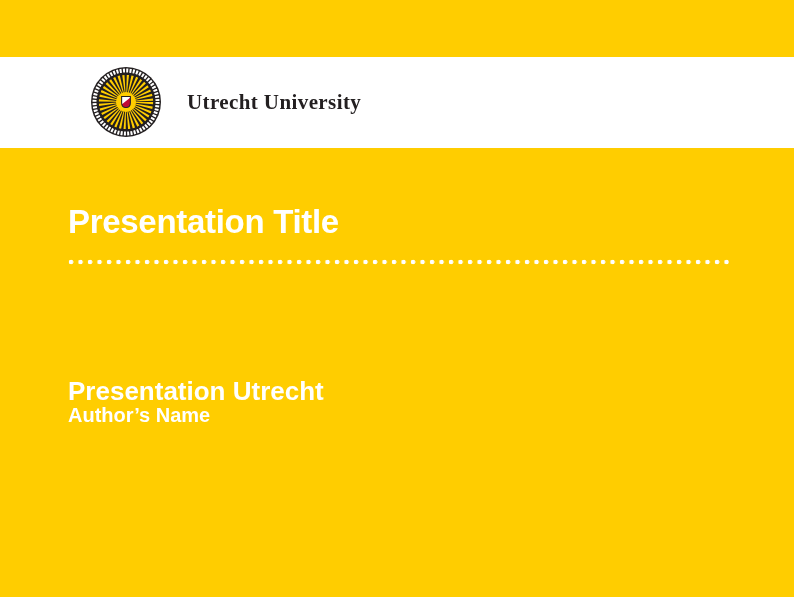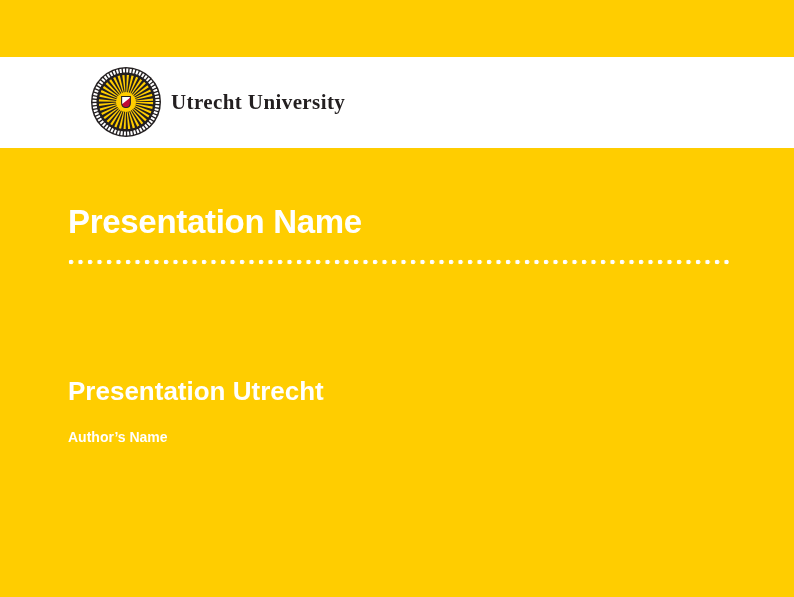--- a/index.html
+++ b/index.html
@@ -26,21 +26,21 @@
     width:794px;height:91px;
     background:var(--text-white);
   }
   .logo{
     position:absolute;
     left:91px;top:10px;
     display:flex;align-items:center;
   }
   .logo svg{display:block;}
   .logo-text{
-    margin-left:10px;
+    margin-left:26px;
     font-family:"Liberation Serif","DejaVu Serif",serif;
     font-weight:700;
     font-size:21px;
     letter-spacing:0.4px;
     color:var(--logo-black);
     white-space:nowrap;
   }
 
   .title{
     position:absolute;
@@ -62,22 +62,22 @@
   .subtitle{
     position:absolute;
     left:68px;top:377px;
     font-size:26px;
     font-weight:700;
     line-height:1.15;
     color:var(--text-white);
   }
   .author{
     position:absolute;
-    left:68px;top:429px;
-    font-size:14px;
+    left:68px;top:404px;
+    font-size:20px;
     font-weight:700;
     line-height:1.15;
     color:var(--text-white);
   }
 
   .seal-outer{fill:var(--logo-black);}
   .seal-letters{fill:none;stroke:var(--text-white);stroke-width:4.5;}
   .seal-rays{fill:none;stroke:var(--brand-yellow);stroke-width:21;}
   .seal-center{fill:var(--brand-yellow);}
   .shield-white{fill:var(--text-white);}
@@ -102,21 +102,21 @@
         <circle class="seal-center" r="11.5"></circle>
 
         <path class="shield-white" d="M -5 -6.3 L 5 -6.3 L 5 0.8 Q 5 6.3 0 6.3 Q -5 6.3 -5 0.8 Z"></path>
         <path class="shield-red" d="M -5 2.8 L 5 -5.2 L 5 0.8 Q 5 6.3 0 6.3 Q -5 6.3 -5 0.8 Z"></path>
         <path class="shield-outline" d="M -5 -6.3 L 5 -6.3 L 5 0.8 Q 5 6.3 0 6.3 Q -5 6.3 -5 0.8 Z"></path>
       </svg>
       <span class="logo-text">Utrecht University</span>
     </div>
   </div>
 
-  <h1 class="title">Presentation Name</h1>
+  <h1 class="title">Presentation Title</h1>
 
   <div class="dotted-rule"></div>
 
   <h2 class="subtitle">Presentation Utrecht</h2>
 
   <p class="author">Author’s Name</p>
 
 </div>
 
 </body></html>

